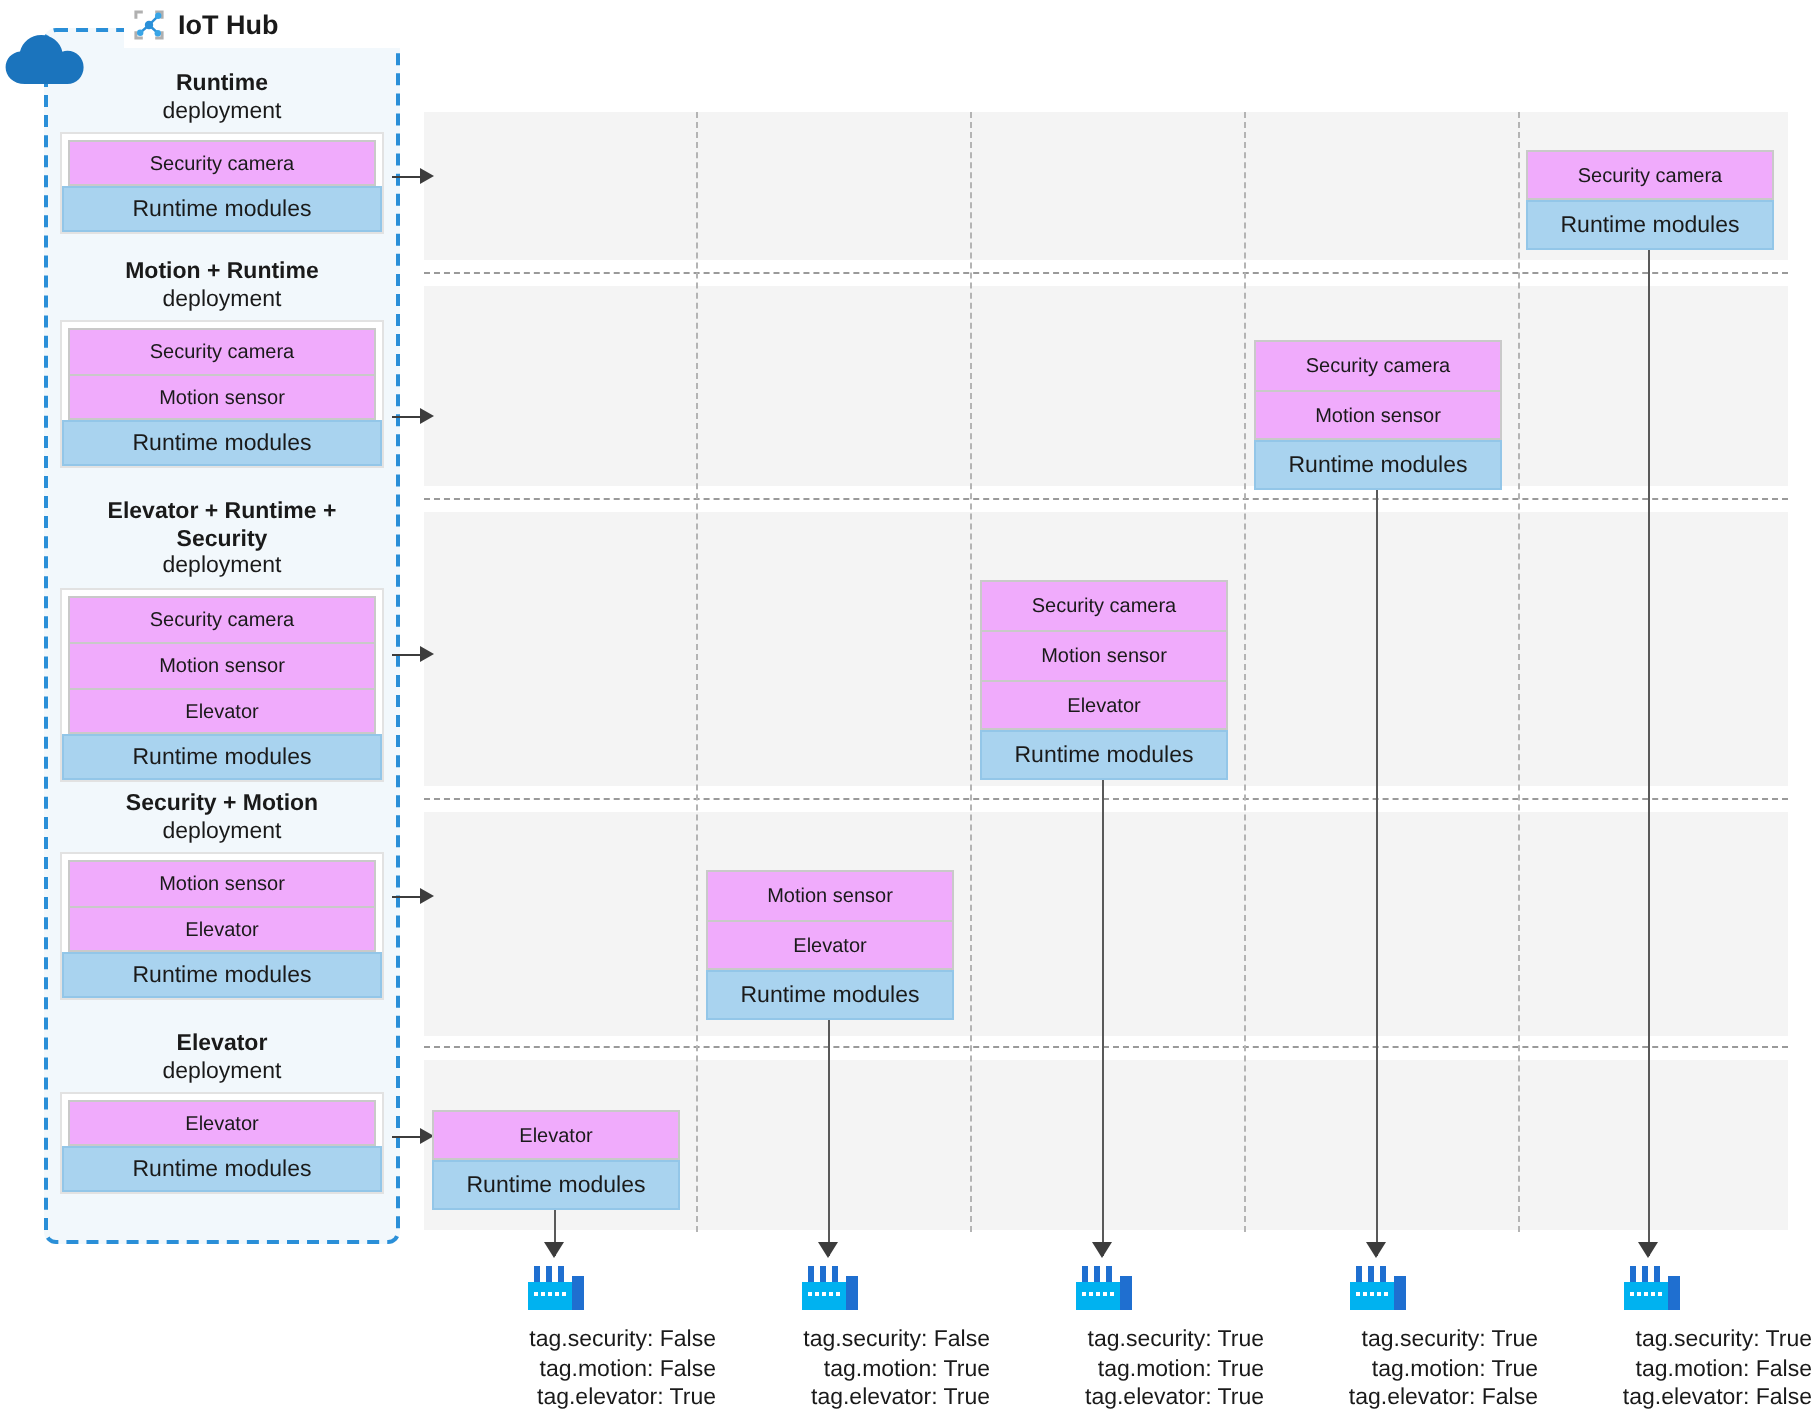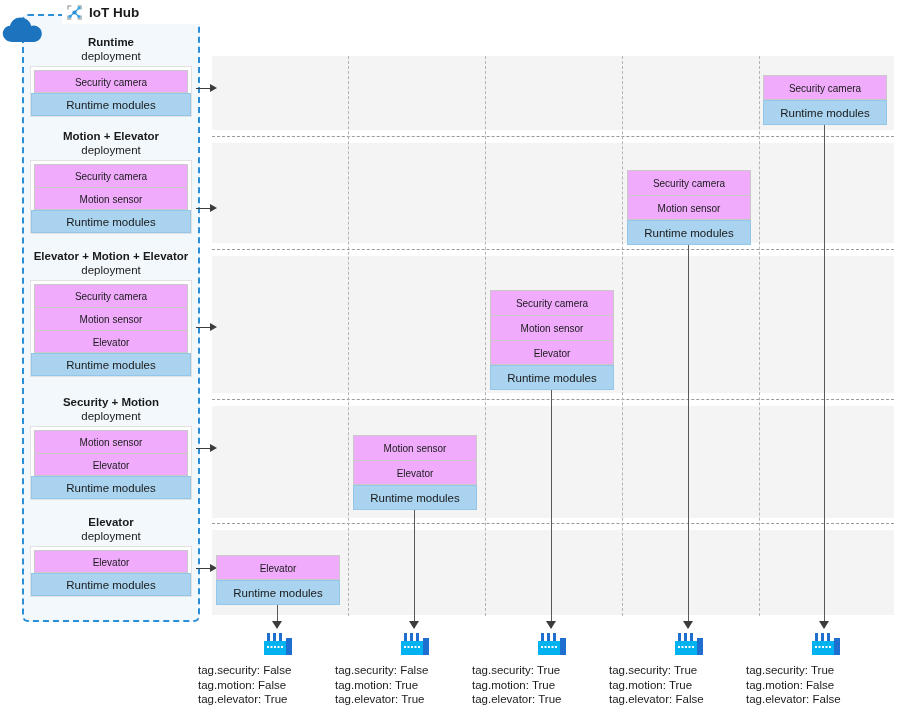--- a/index.html
+++ b/index.html
@@ -68,21 +68,21 @@
   .vline{position:absolute;width:0;border-left:1.4px solid #595959;}
   .arrowhead{position:absolute;width:0;height:0;
     border-left:5px solid transparent;border-right:5px solid transparent;
     border-top:8px solid #3c3c3c;}
   .hline{position:absolute;height:0;border-top:1.2px solid #3c3c3c;}
   .arrowright{position:absolute;width:0;height:0;
     border-top:4.5px solid transparent;border-bottom:4.5px solid transparent;
     border-left:7px solid #3c3c3c;}
 
   
-  .device{position:absolute;width:160px;text-align:left;}
+  .device{position:absolute;width:160px;text-align:right;}
   .device .facicon{width:34px;height:26px;margin:0 auto;display:block;}
   .device .tags{margin-top:5px;font-size:11.5px;line-height:14.5px;color:#1a1a1a;}
 </style>
 </head>
 <body>
 
 <div class="stage">
 
   <div id="hub-panel"></div>
 
@@ -113,33 +113,33 @@
       <span class="sub">deployment</span>
     </div>
     <div class="dep-box">
       <div class="mod last">Security camera</div>
       <div class="rt">Runtime modules</div>
     </div>
   </div>
 
   <div class="dep" style="top:130px;">
     <div class="dep-title">
-      <span>Motion + Elevator</span>
+      <span>Motion + Runtime</span>
       <span class="sub">deployment</span>
     </div>
     <div class="dep-box">
       <div class="mod">Security camera</div>
       <div class="mod last">Motion sensor</div>
       <div class="rt">Runtime modules</div>
     </div>
   </div>
 
   <div class="dep" style="top:250px;">
     <div class="dep-title">
-      <span>Elevator + Motion + Elevator</span>
+      <span>Elevator + Runtime + Security</span>
       <span class="sub">deployment</span>
     </div>
     <div class="dep-box">
       <div class="mod">Security camera</div>
       <div class="mod">Motion sensor</div>
       <div class="mod last">Elevator</div>
       <div class="rt">Runtime modules</div>
     </div>
   </div>
 

